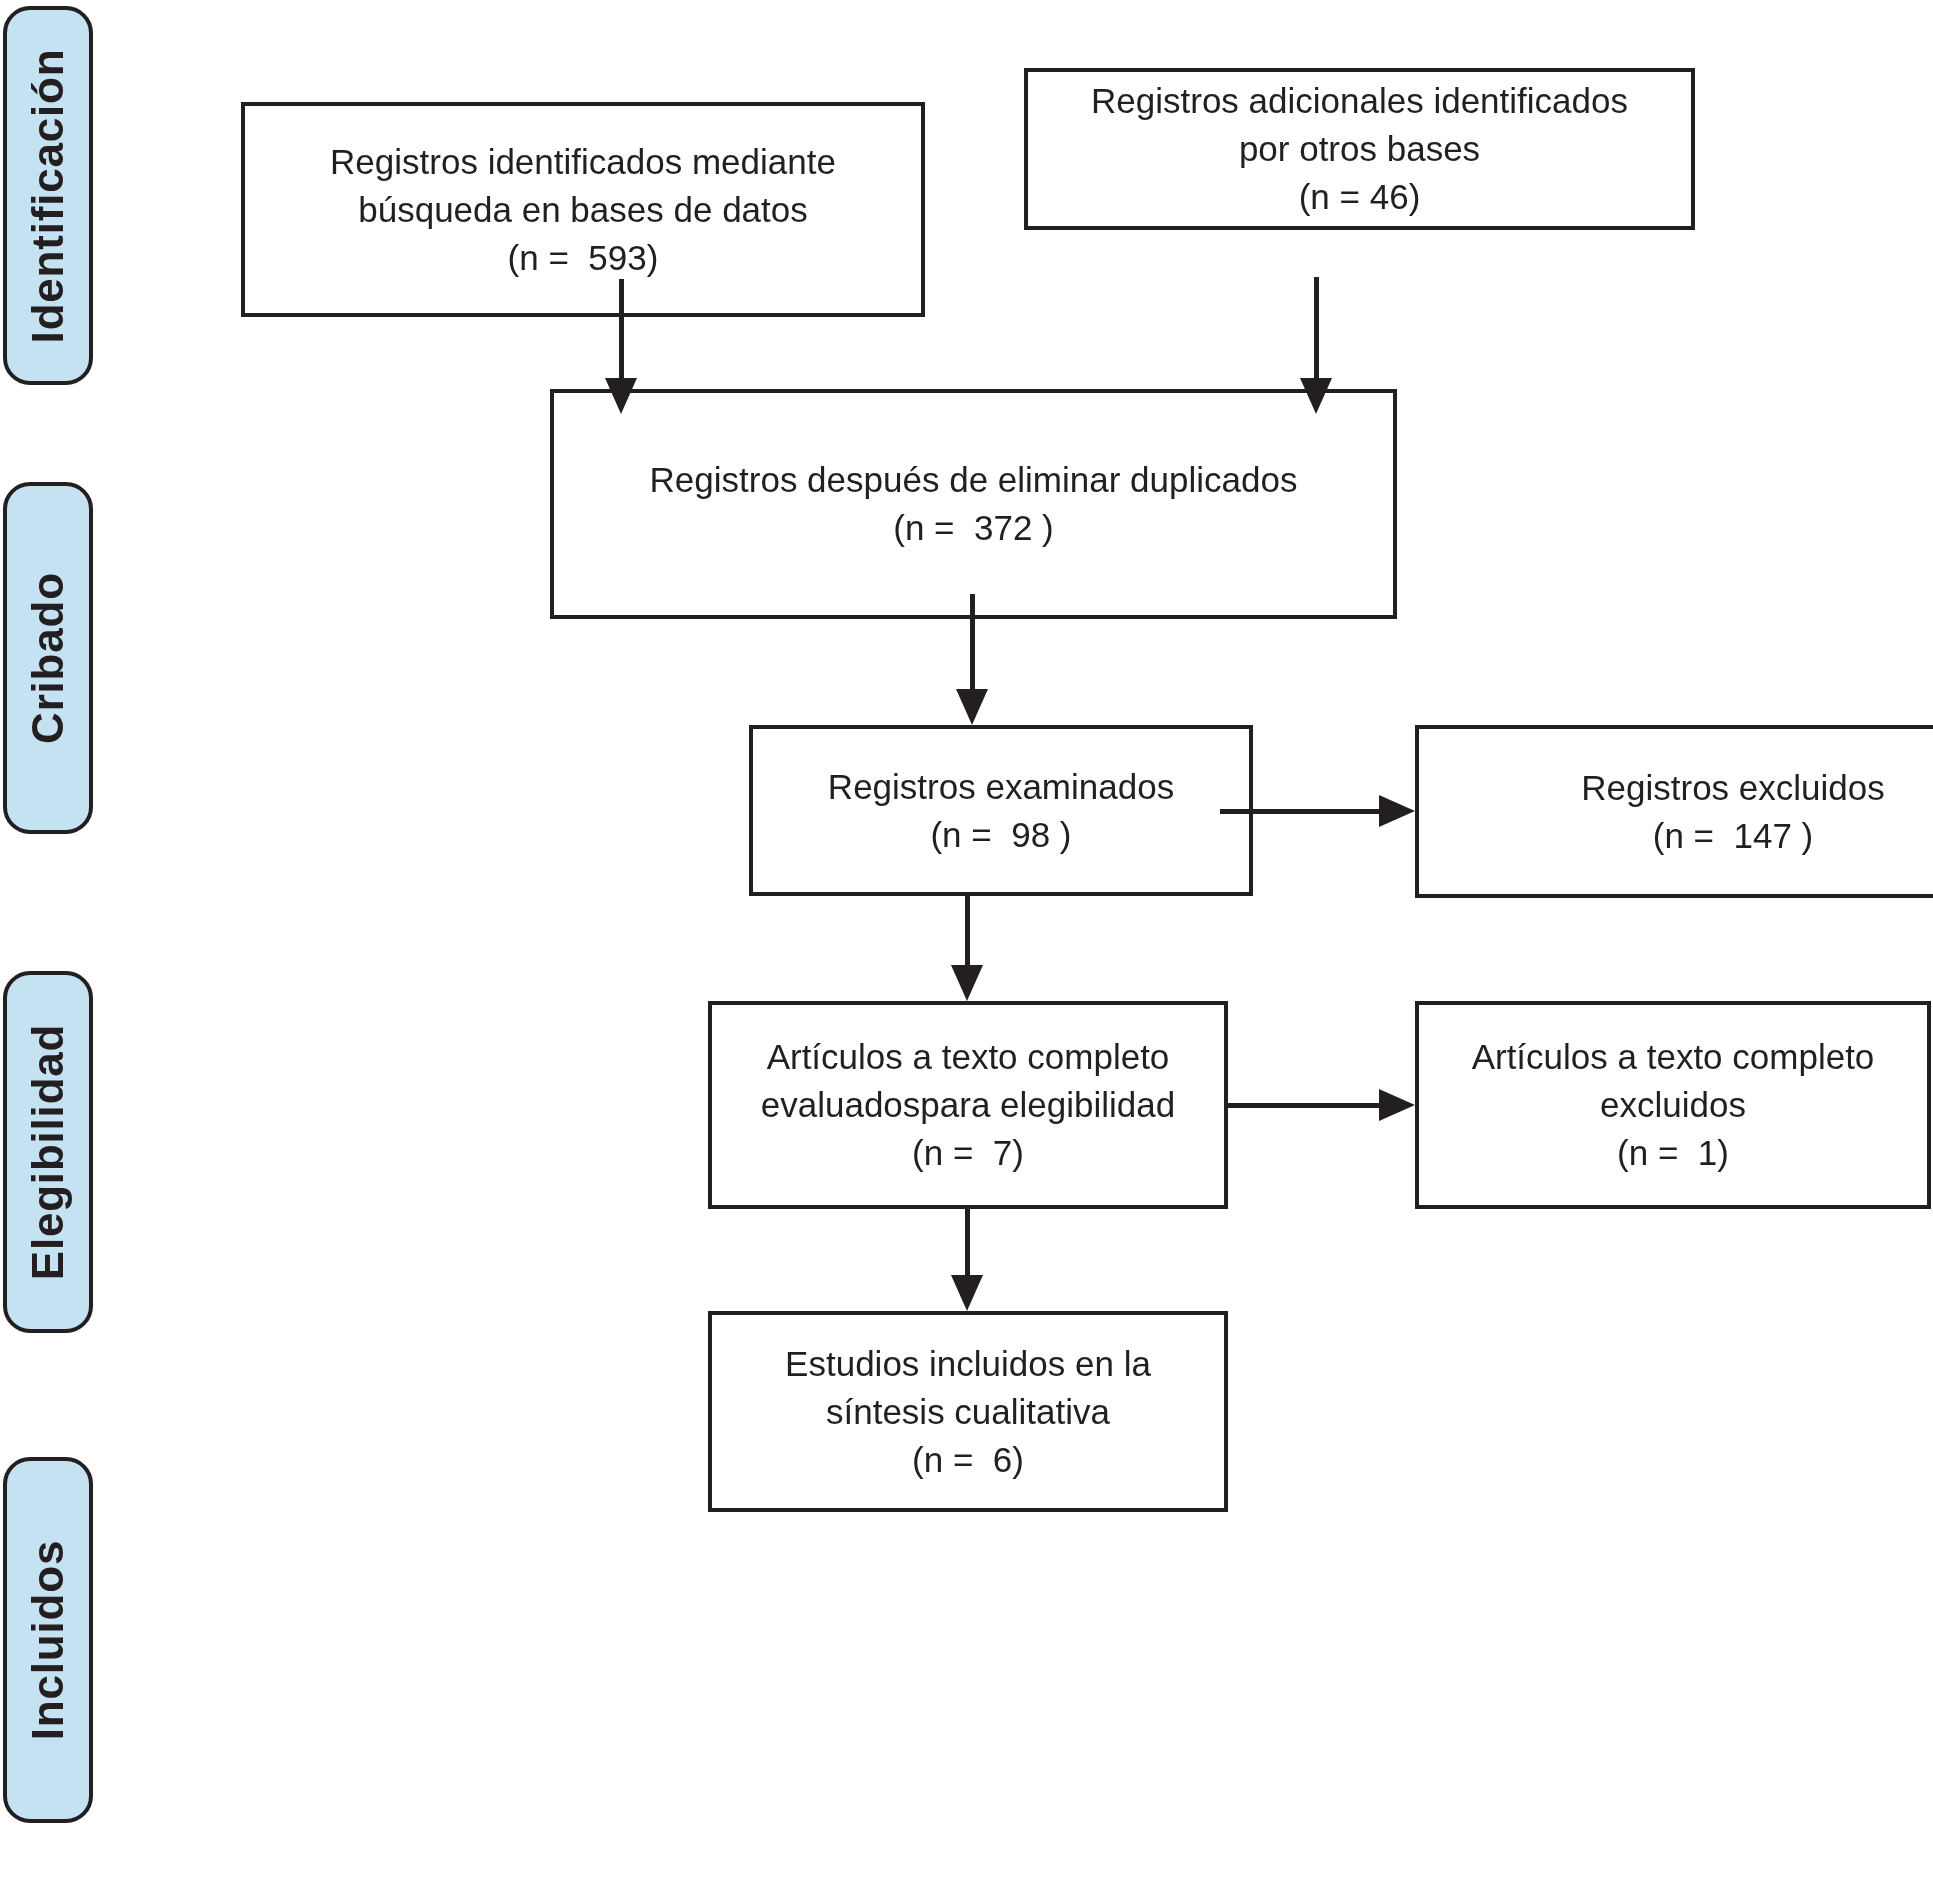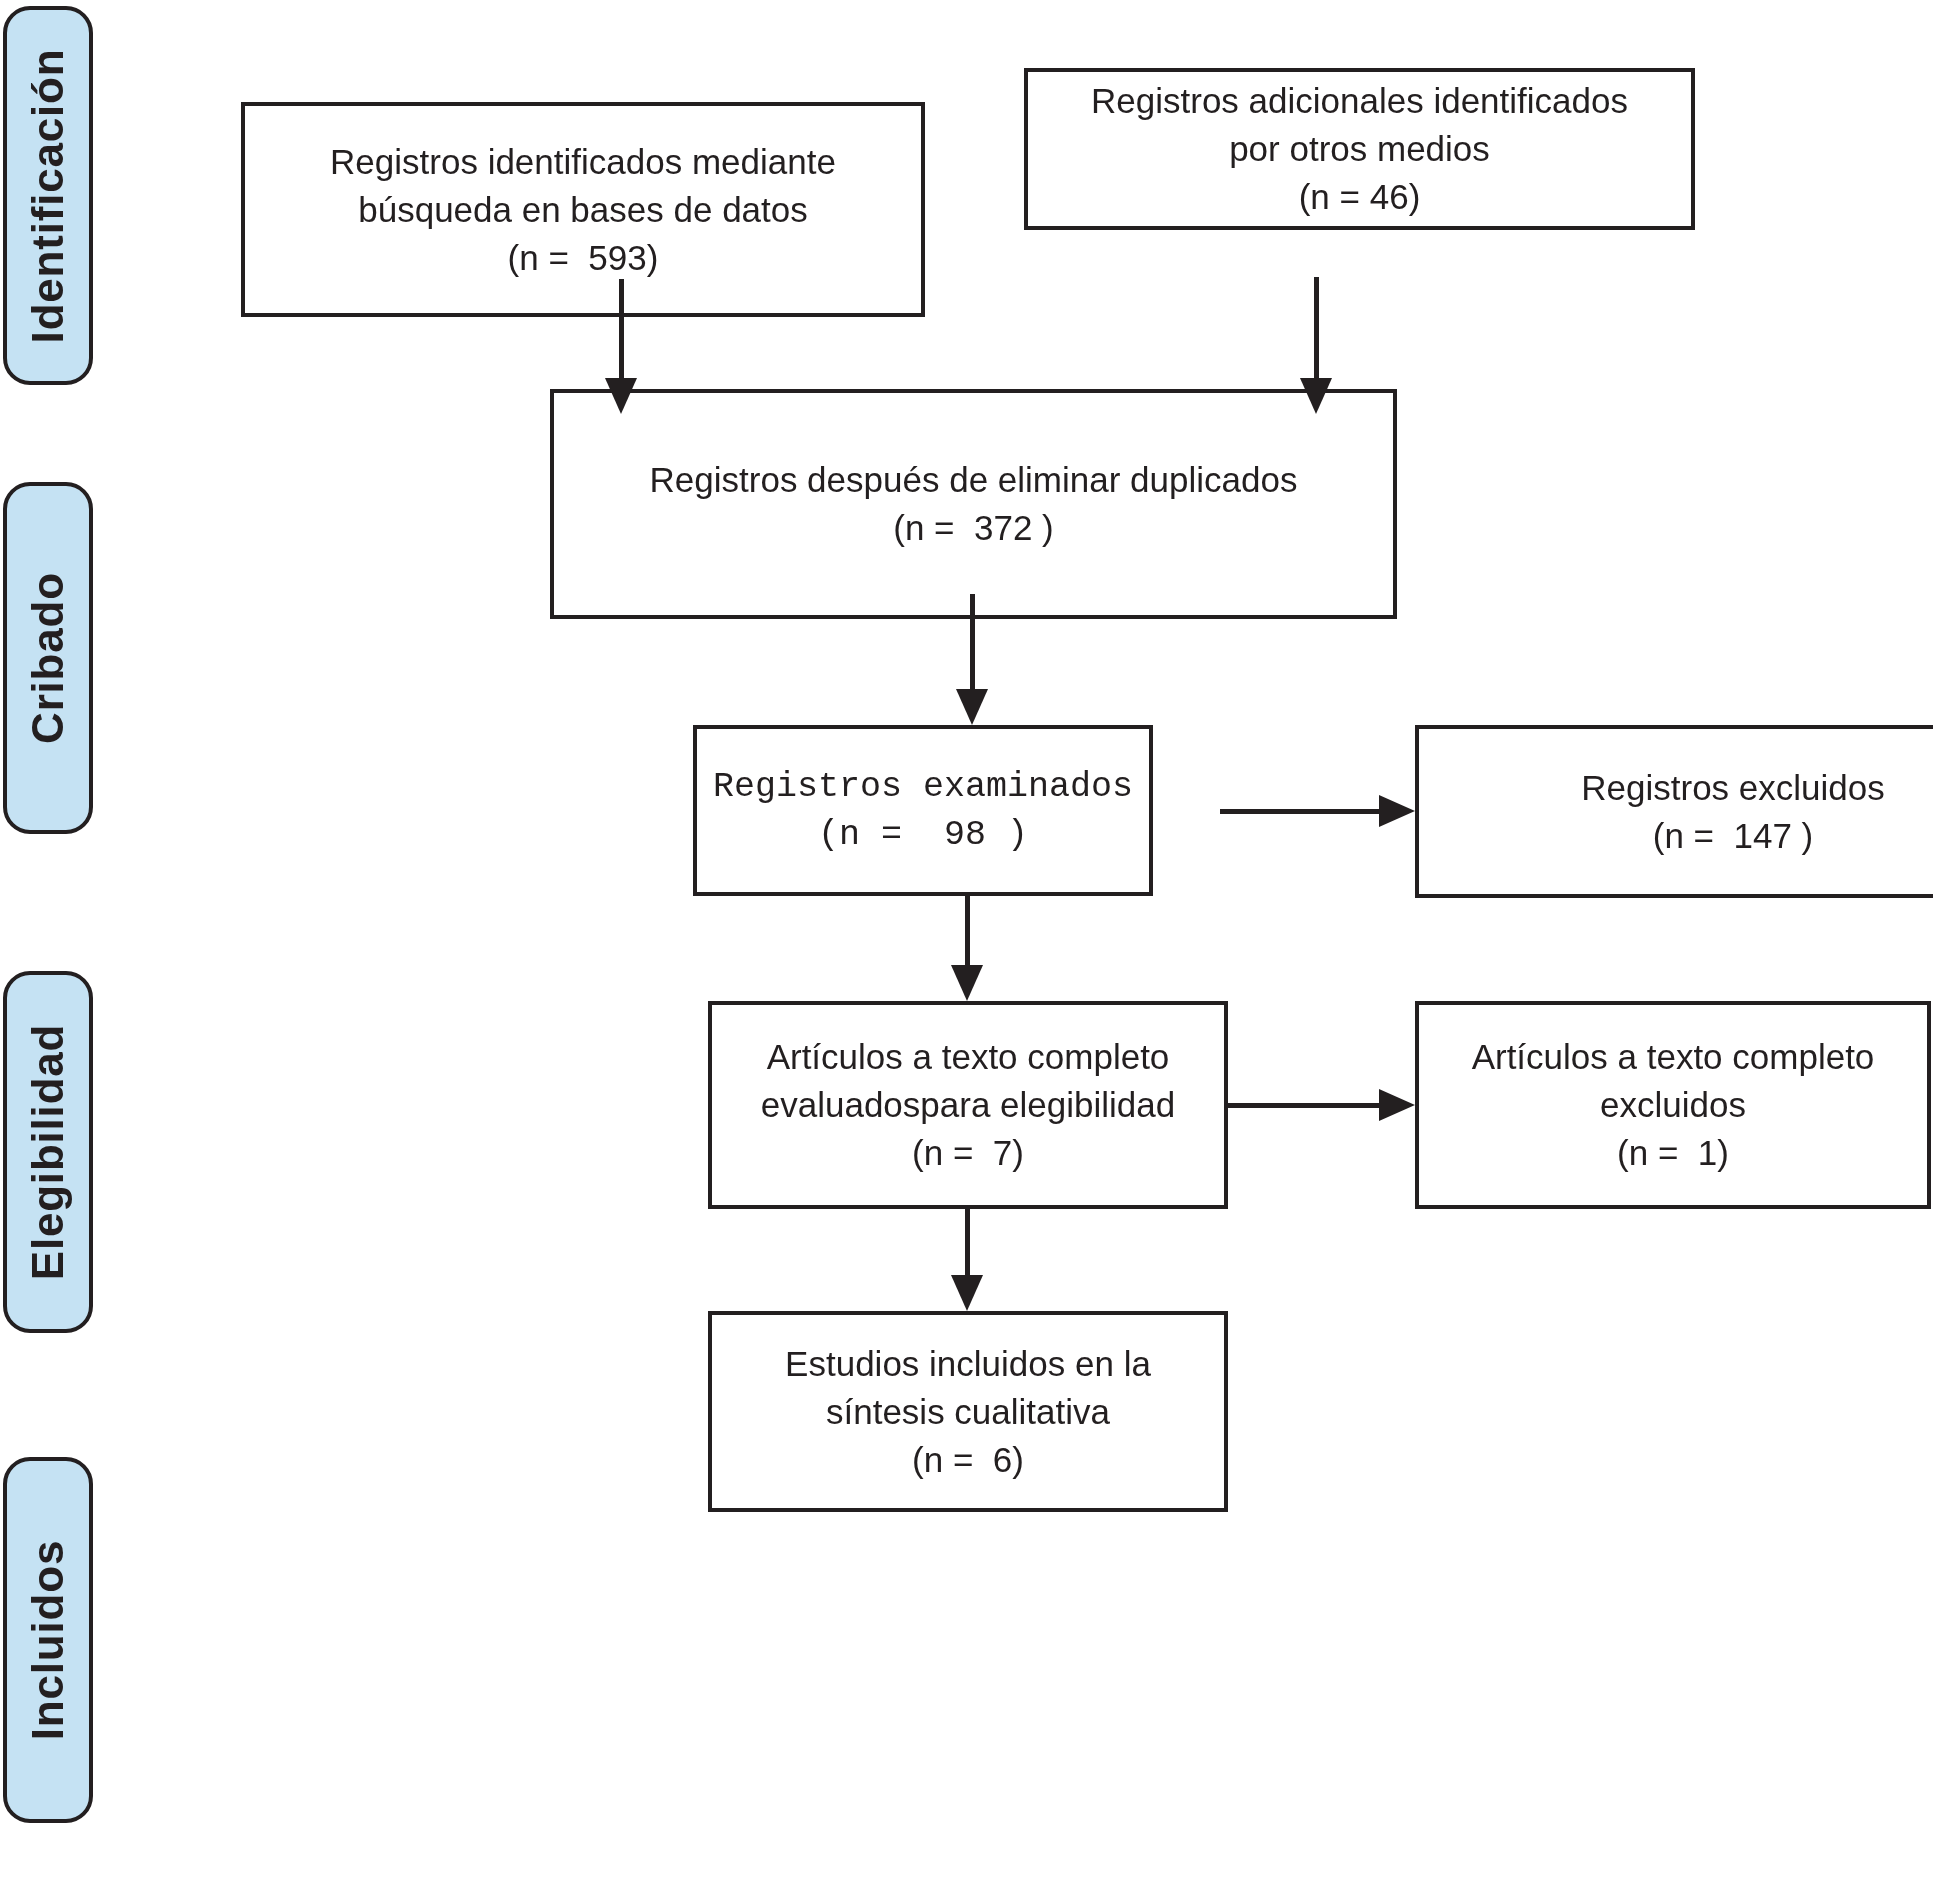--- a/index.html
+++ b/index.html
@@ -54,21 +54,21 @@
     text-align: center;
   }
   .box .line {
     font-size: 35px;
     line-height: 48px;
     white-space: pre-wrap;
   }
   #box-identified-db  { left: 241px;  top: 64px;   width: 684px;  height: 215px; margin-top: 38px; }
   #box-identified-oth { left: 1024px; top: 68px;   width: 671px;  height: 162px; }
   #box-duplicates     { left: 550px;  top: 389px;  width: 847px; height: 230px; }
-  #box-screened       { left: 693px;  top: 725px;  width: 460px;  height: 171px; font-family: Liberation Mono, monospace; }
+  #box-screened       { left: 749px;  top: 725px;  width: 504px;  height: 171px; }
   #box-excluded       { left: 1415px; top: 725px;  width: 588px;  height: 173px; padding-left: 48px; }
   #box-fulltext       { left: 708px;  top: 1001px; width: 520px;  height: 208px; }
   #box-ft-excluded    { left: 1415px; top: 1001px; width: 516px;  height: 208px; }
   #box-included       { left: 708px;  top: 1311px; width: 520px;  height: 201px; align-items: center; }
 
   
   .vline {
     position: absolute;
     width: 4.7px;
     background: #231f20;
@@ -127,21 +127,21 @@
   </div>
 
   <div class="box" id="box-identified-db">
     <span class="line">Registros identificados mediante</span>
     <span class="line">búsqueda en bases de datos</span>
     <span class="line">(n =  593)</span>
   </div>
 
   <div class="box" id="box-identified-oth">
     <span class="line">Registros adicionales identificados</span>
-    <span class="line">por otros medios</span>
+    <span class="line">por otros bases</span>
     <span class="line">(n = 46)</span>
   </div>
 
   <div class="box" id="box-duplicates">
     <span class="line">Registros después de eliminar duplicados</span>
     <span class="line">(n =  372 )</span>
   </div>
 
   <div class="box" id="box-screened">
     <span class="line">Registros examinados</span>

